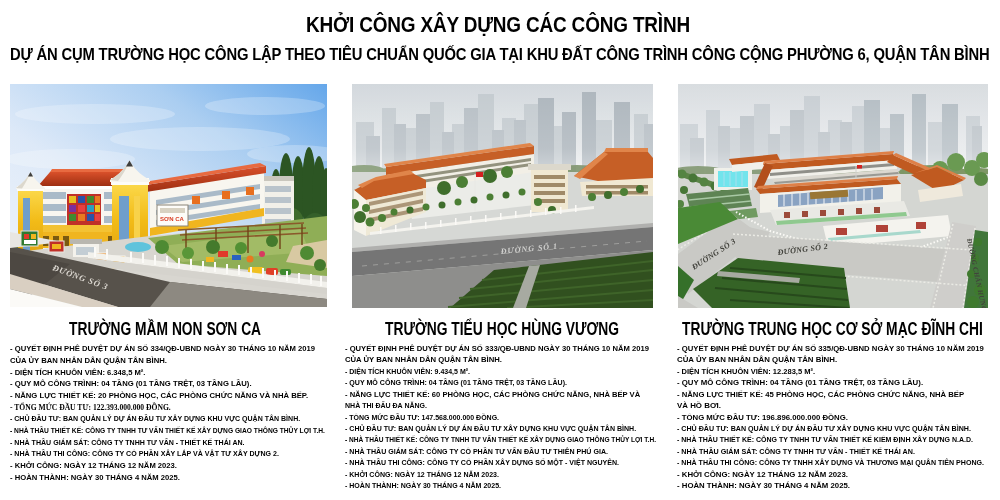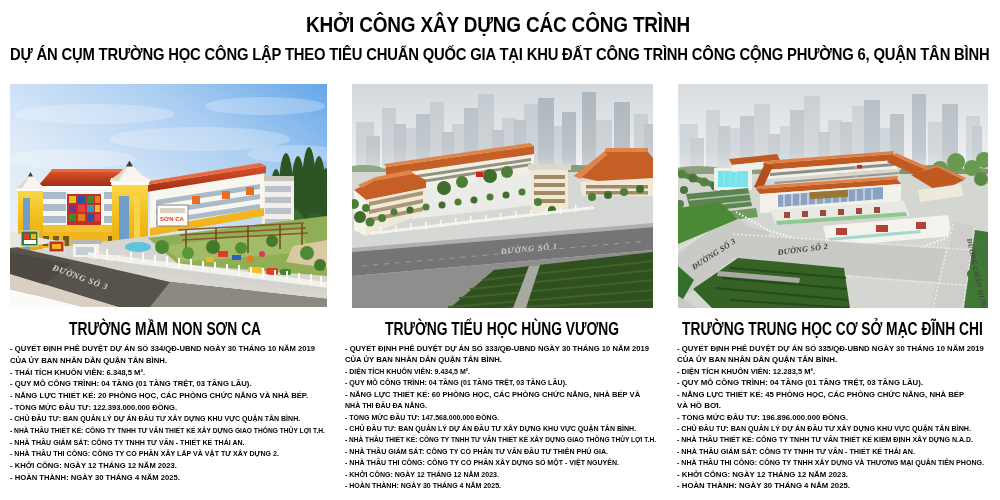--- a/index.html
+++ b/index.html
@@ -704,24 +704,24 @@
   <text x="16" y="186" font-family="Liberation Serif, serif" font-size="8" font-style="italic" font-weight="bold" fill="#42423c" transform="rotate(-33 16 186)" letter-spacing="0.3">ĐƯỜNG SỐ 3</text>
   <text x="100" y="171" font-family="Liberation Serif, serif" font-size="8" font-style="italic" font-weight="bold" fill="#42423c" transform="rotate(-7 100 171)" letter-spacing="0.3">ĐƯỜNG SỐ 2</text>
   <text x="289" y="155" font-family="Liberation Serif, serif" font-size="7" font-style="italic" font-weight="bold" fill="#42423c" transform="rotate(78 289 155)" letter-spacing="0.3">ĐƯỜNG CHẤN HƯNG</text>
 </svg>
 
 <div class="abs ttl" id="t1" style="left:69px;top:318px;font-size:19px;">TRƯỜNG MẦM NON SƠN CA</div>
 
 <div class="col" id="c1" style="left:10px;top:338px;width:330px;font-size:7.6px;">
 <div class="bl" style="top:6.3px;">- QUYẾT ĐỊNH PHÊ DUYỆT DỰ ÁN SỐ 334/QĐ-UBND NGÀY 30 THÁNG 10 NĂM 2019</div>
 <div class="bl" style="top:18px;">CỦA ỦY BAN NHÂN DÂN QUẬN TÂN BÌNH.</div>
-<div class="bl" style="top:29.6px;">- THÁI TÍCH KHUÔN VIÊN: 6.348,5 M².</div>
+<div class="bl" style="top:29.6px;">- DIỆN TÍCH KHUÔN VIÊN: 6.348,5 M².</div>
 <div class="bl" style="top:41.3px;">- QUY MÔ CÔNG TRÌNH: 04 TẦNG (01 TẦNG TRỆT, 03 TẦNG LẦU).</div>
 <div class="bl" style="top:53px;">- NĂNG LỰC THIẾT KẾ: 20 PHÒNG HỌC, CÁC PHÒNG CHỨC NĂNG VÀ NHÀ BẾP.</div>
-<div class="bl" style="top:64.6px;">- TỔNG MỨC ĐẦU TƯ: 122.393.000.000 ĐỒNG.</div>
+<div class="bl" style="top:64.6px;font-family:Liberation Serif, serif;">- TỔNG MỨC ĐẦU TƯ: 122.393.000.000 ĐỒNG.</div>
 <div class="bl" style="top:76.3px;">- CHỦ ĐẦU TƯ: BAN QUẢN LÝ DỰ ÁN ĐẦU TƯ XÂY DỰNG KHU VỰC QUẬN TÂN BÌNH.</div>
 <div class="bl" style="top:87.9px;">- NHÀ THẦU THIẾT KẾ: CÔNG TY TNHH TƯ VẤN THIẾT KẾ XÂY DỰNG GIAO THÔNG THỦY LỢI T.H.</div>
 <div class="bl" style="top:99.6px;">- NHÀ THẦU GIÁM SÁT: CÔNG TY TNHH TƯ VẤN - THIẾT KẾ THÁI AN.</div>
 <div class="bl" style="top:111.2px;">- NHÀ THẦU THI CÔNG: CÔNG TY CỔ PHẦN XÂY LẮP VÀ VẬT TƯ XÂY DỰNG 2.</div>
 <div class="bl" style="top:122.9px;">- KHỞI CÔNG: NGÀY 12 THÁNG 12 NĂM 2023.</div>
 <div class="bl" style="top:134.5px;">- HOÀN THÀNH: NGÀY 30 THÁNG 4 NĂM 2025.</div>
 </div>
 
 <div class="abs ttl" id="t2" style="left:385px;top:318px;font-size:19px;">TRƯỜNG TIỂU HỌC HÙNG VƯƠNG</div>
 

